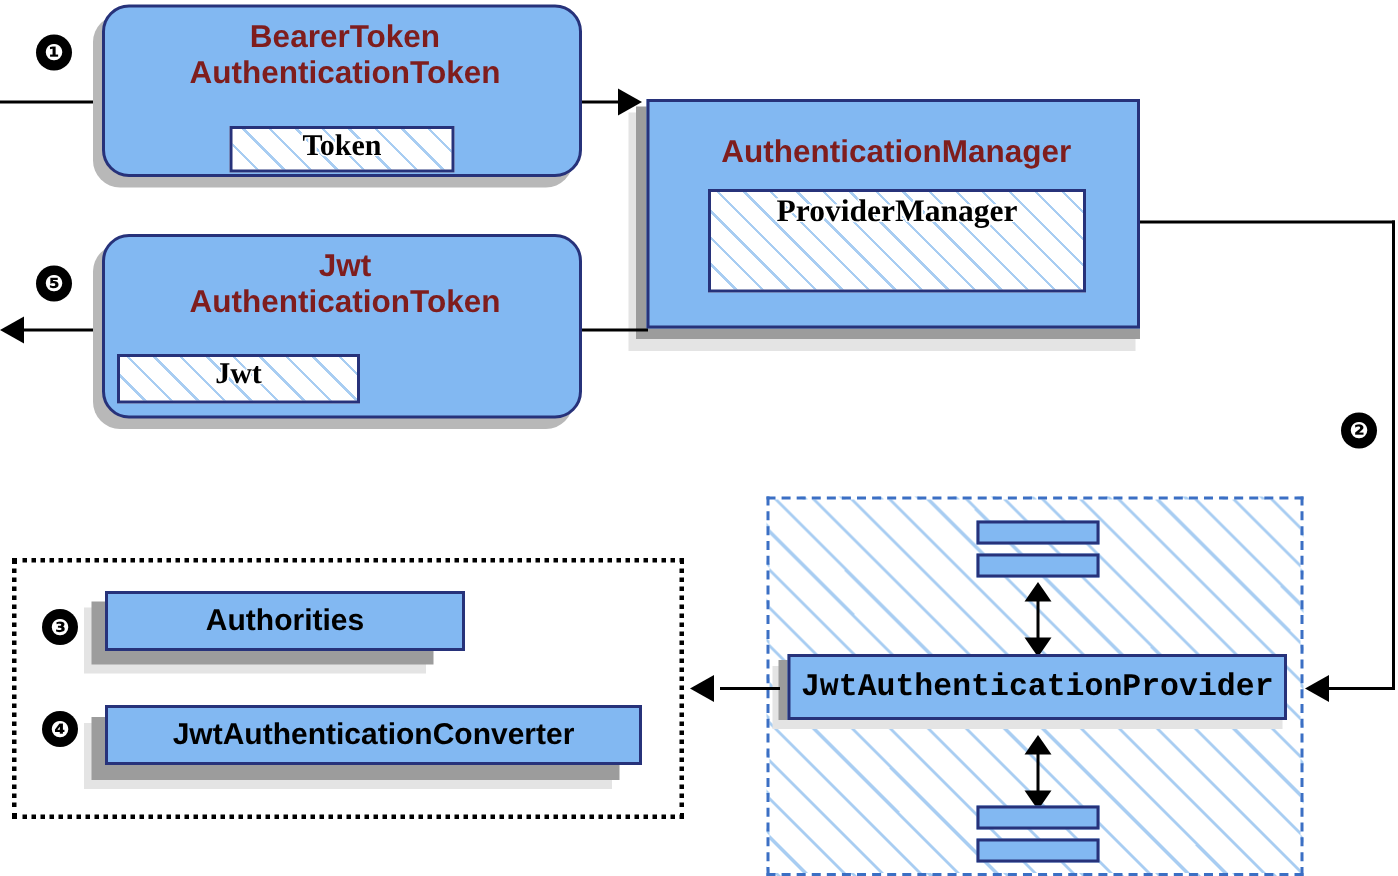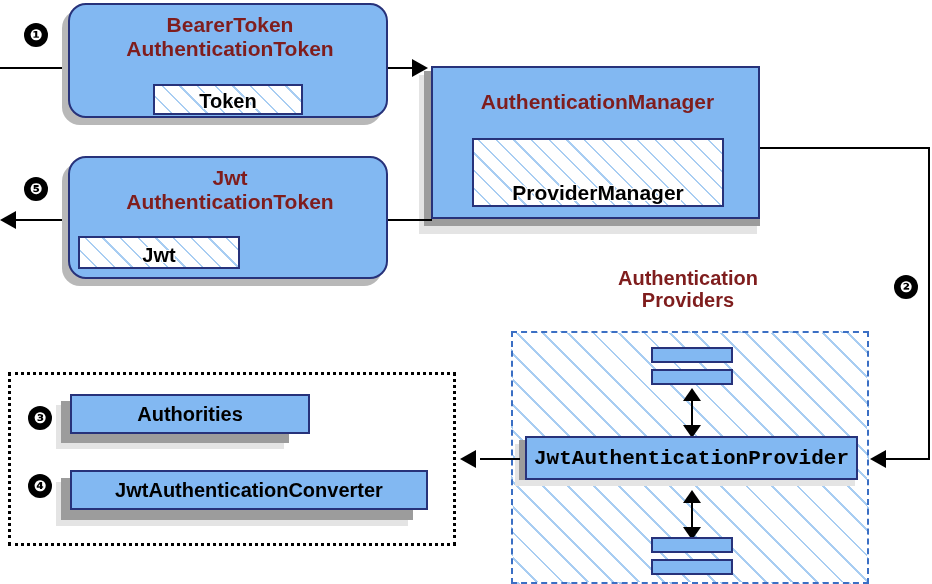--- a/index.html
+++ b/index.html
@@ -53,22 +53,23 @@
   
   .hatch-box {
     background-color: #ffffff;
     background-image: repeating-linear-gradient(
        45deg,
        #ffffff 0px, #ffffff 11px,
        #a8cdf2 11px, #a8cdf2 12.5px);
     border: 2px solid #27327a;
     box-sizing: border-box;
     display: flex;
-    align-items: flex-end;
+    align-items: flex-start;
     justify-content: center;
+    font-family: Liberation Serif, serif;
   }
   .hatch-box > span {
     font-weight: bold;
     color: #000000;
     text-shadow: 1px 0 0 #fff, -1px 0 0 #fff, 0 1px 0 #fff, 0 -1px 0 #fff,
                  1px 1px 0 #fff, -1px -1px 0 #fff, 1px -1px 0 #fff, -1px 1px 0 #fff;
   }
 
   
   .flat-box {
@@ -167,34 +168,32 @@
     </div>
   </div>
 
   <div class="abs hline" style="left:388px; top:67px; width:28px;"></div>
   <div class="abs arrow-right" style="left:412px; top:59px;"></div>
 
   <div class="abs sq-shadow-outer" style="left:419px; top:75px; width:338px; height:159px;"></div>
   <div class="abs sq-shadow-inner" style="left:424px; top:71px; width:336px; height:155px;"></div>
   <div class="abs sq-box" style="left:431px; top:66px; width:329px; height:153px;">
     <div class="ttl" style="position:absolute; left:0; top:22px; width:329px; font-size:21px;">AuthenticationManager</div>
-    <div class="hatch-box" style="position:absolute; left:39px; top:58px; width:252px; height:69px;margin-top:12px;">
+    <div class="hatch-box" style="position:absolute; left:39px; top:58px; width:252px; height:69px;">
       <span style="font-size:21px;">ProviderManager</span>
     </div>
   </div>
 
   <div class="abs hline" style="left:760px; top:147px; width:170px;"></div>
   <div class="abs vline" style="left:928px; top:147px; height:312px;"></div>
   <div class="abs hline" style="left:886px; top:458px; width:44px;"></div>
   <div class="abs arrow-left" style="left:870px; top:450px;"></div>
 
   <div class="abs bullet" style="left:894px; top:275px;">❷</div>
 
-  <div class="abs ttl" style="left:588px; top:267px; width:200px; font-size:20px;">Authentication
-Providers</div>
 
   <div class="abs group-dashed-hatch" style="left:511px; top:331px; width:358px; height:253px;"></div>
 
   <div class="abs bar" style="left:651px; top:347px; width:82px; height:16px;"></div>
   <div class="abs bar" style="left:651px; top:369px; width:82px; height:16px;"></div>
 
   <div class="abs vline" style="left:691px; top:392px; height:38px;"></div>
   <div class="abs arrow-up" style="left:683px; top:388px;"></div>
   <div class="abs arrow-down" style="left:683px; top:425px;"></div>
 

